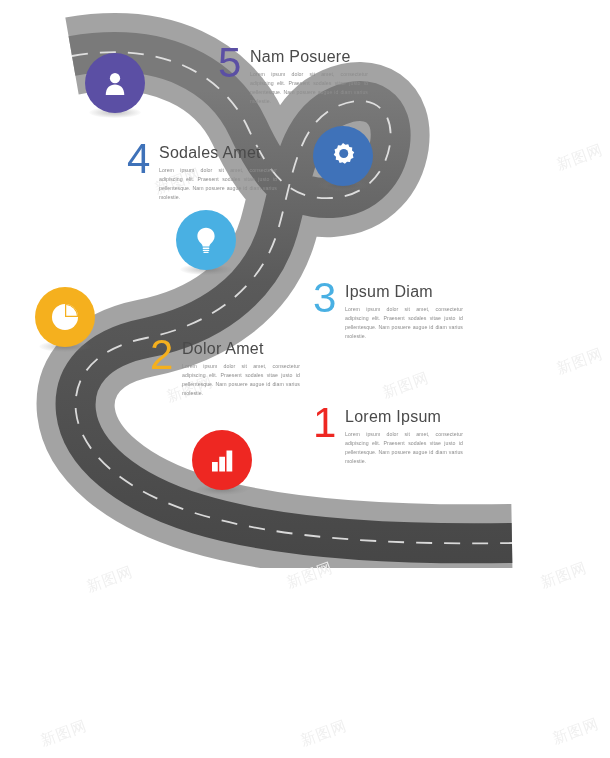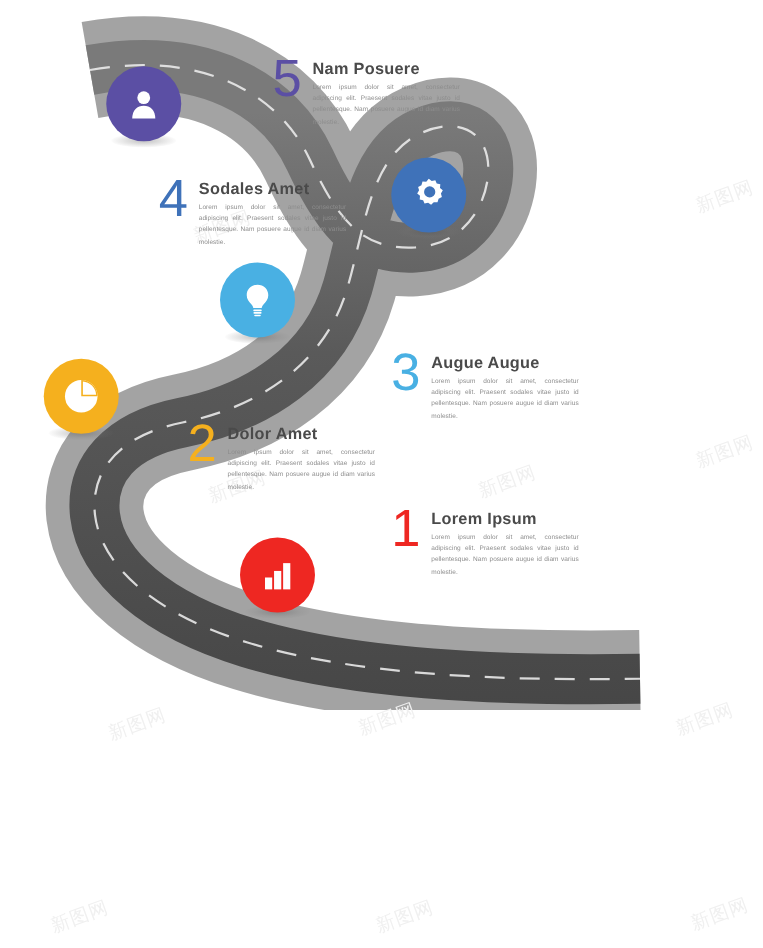--- a/index.html
+++ b/index.html
@@ -78,22 +78,22 @@
     font-family: "Liberation Sans", sans-serif;
     font-size: 42px;
     font-weight: 400;
     line-height: 0.92;
     width: 32px;
     text-align: left;
     flex: 0 0 auto;
   }
   .step .body { padding-top: 4px; }
   .step .title {
-    font-size: 13px;
-    font-weight: 700;
+    font-size: 16px;
+    font-weight: 400;
     color: #4a4a4a;
     margin: 0 0 4px 0;
     letter-spacing: 0.25px;
     line-height: 1.1;
   }
   .step .desc {
     font-size: 5.2px;
     line-height: 1.75;
     color: #8d8d8d;
     margin: 0;
@@ -291,21 +291,21 @@
     <div class="num" style="color:#3f72b9;">4</div>
     <div class="body">
       <p class="title">Sodales Amet</p>
       <p class="desc">Lorem ipsum dolor sit amet, consectetur adipiscing elit. Praesent sodales vitae justo id pellentesque. Nam posuere augue id diam varius molestie.</p>
     </div>
   </div>
 
   <div class="step" style="left:313px; top:279px;">
     <div class="num" style="color:#49b0e3;">3</div>
     <div class="body">
-      <p class="title">Augue Augue</p>
+      <p class="title">Ipsum Diam</p>
       <p class="desc">Lorem ipsum dolor sit amet, consectetur adipiscing elit. Praesent sodales vitae justo id pellentesque. Nam posuere augue id diam varius molestie.</p>
     </div>
   </div>
 
   <div class="step" style="left:150px; top:336px;">
     <div class="num" style="color:#f5b01e;">2</div>
     <div class="body">
       <p class="title">Dolor Amet</p>
       <p class="desc">Lorem ipsum dolor sit amet, consectetur adipiscing elit. Praesent sodales vitae justo id pellentesque. Nam posuere augue id diam varius molestie.</p>
     </div>

